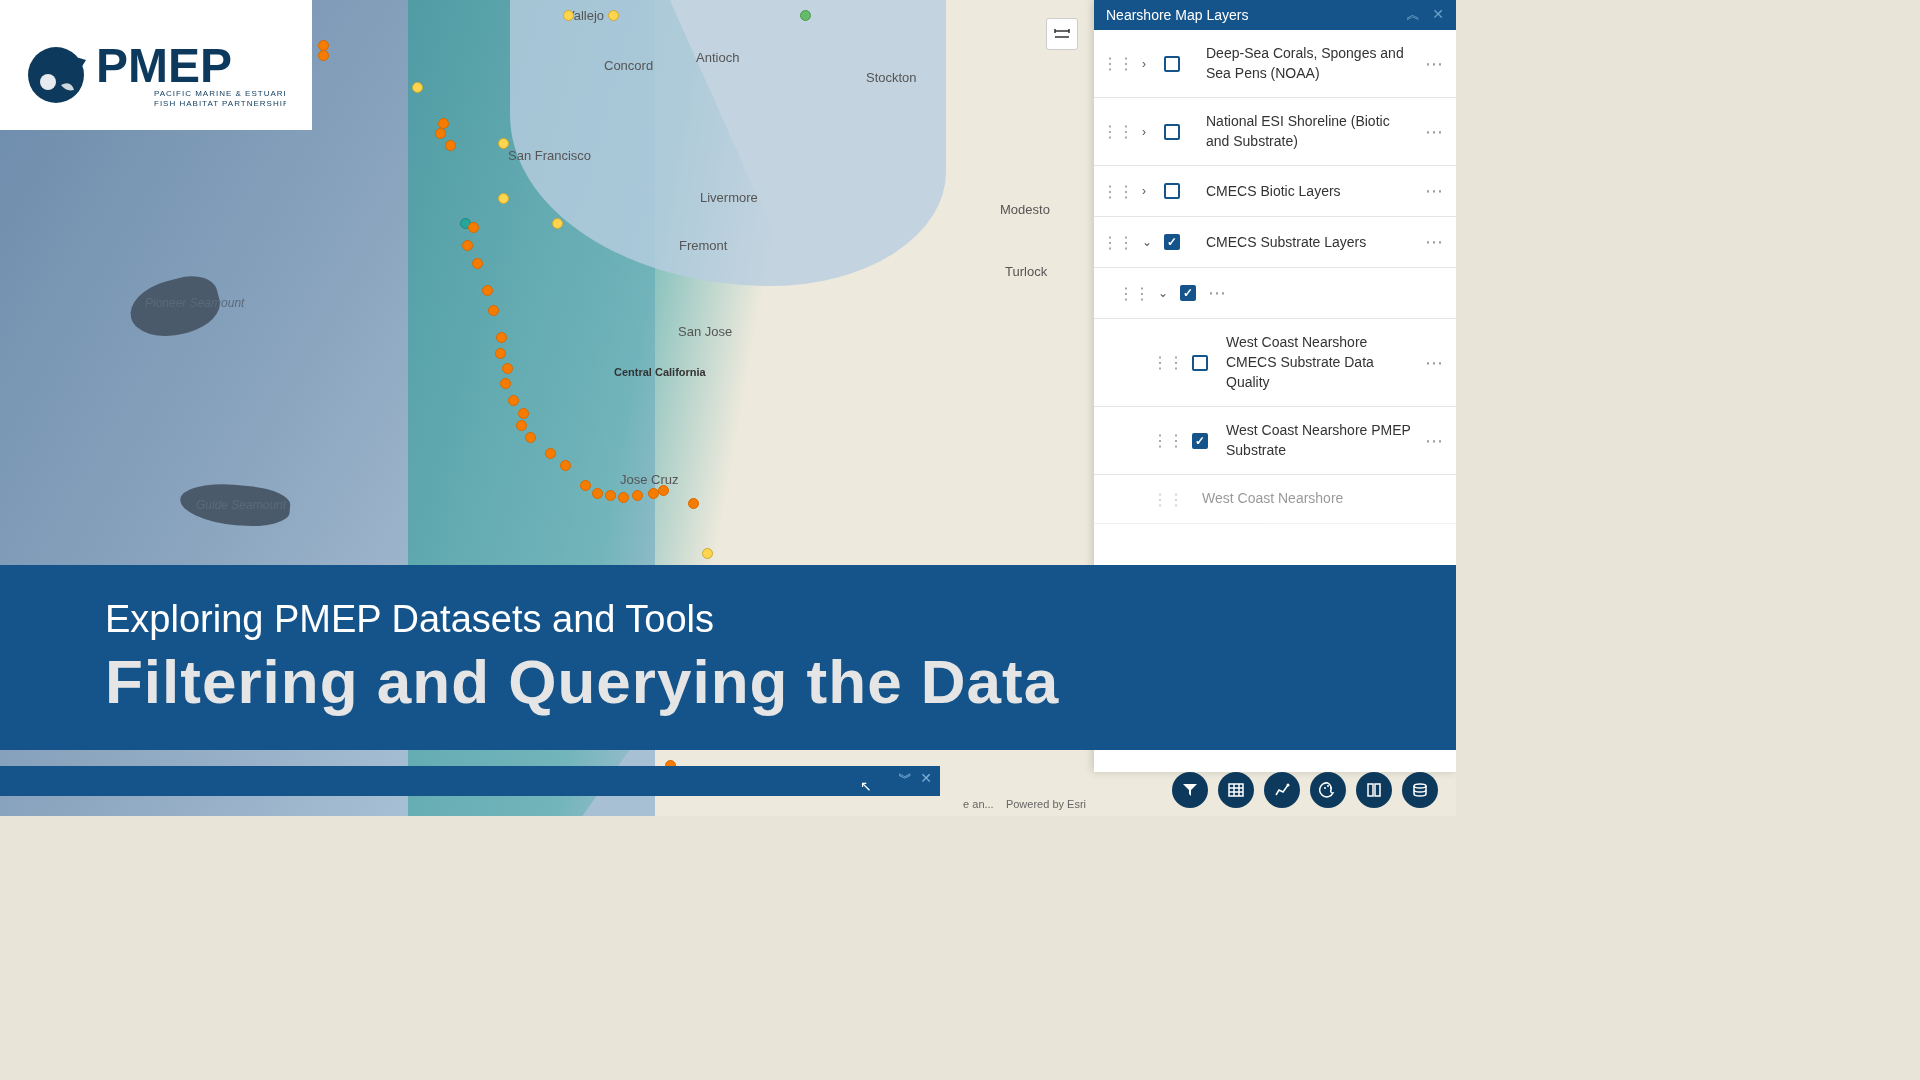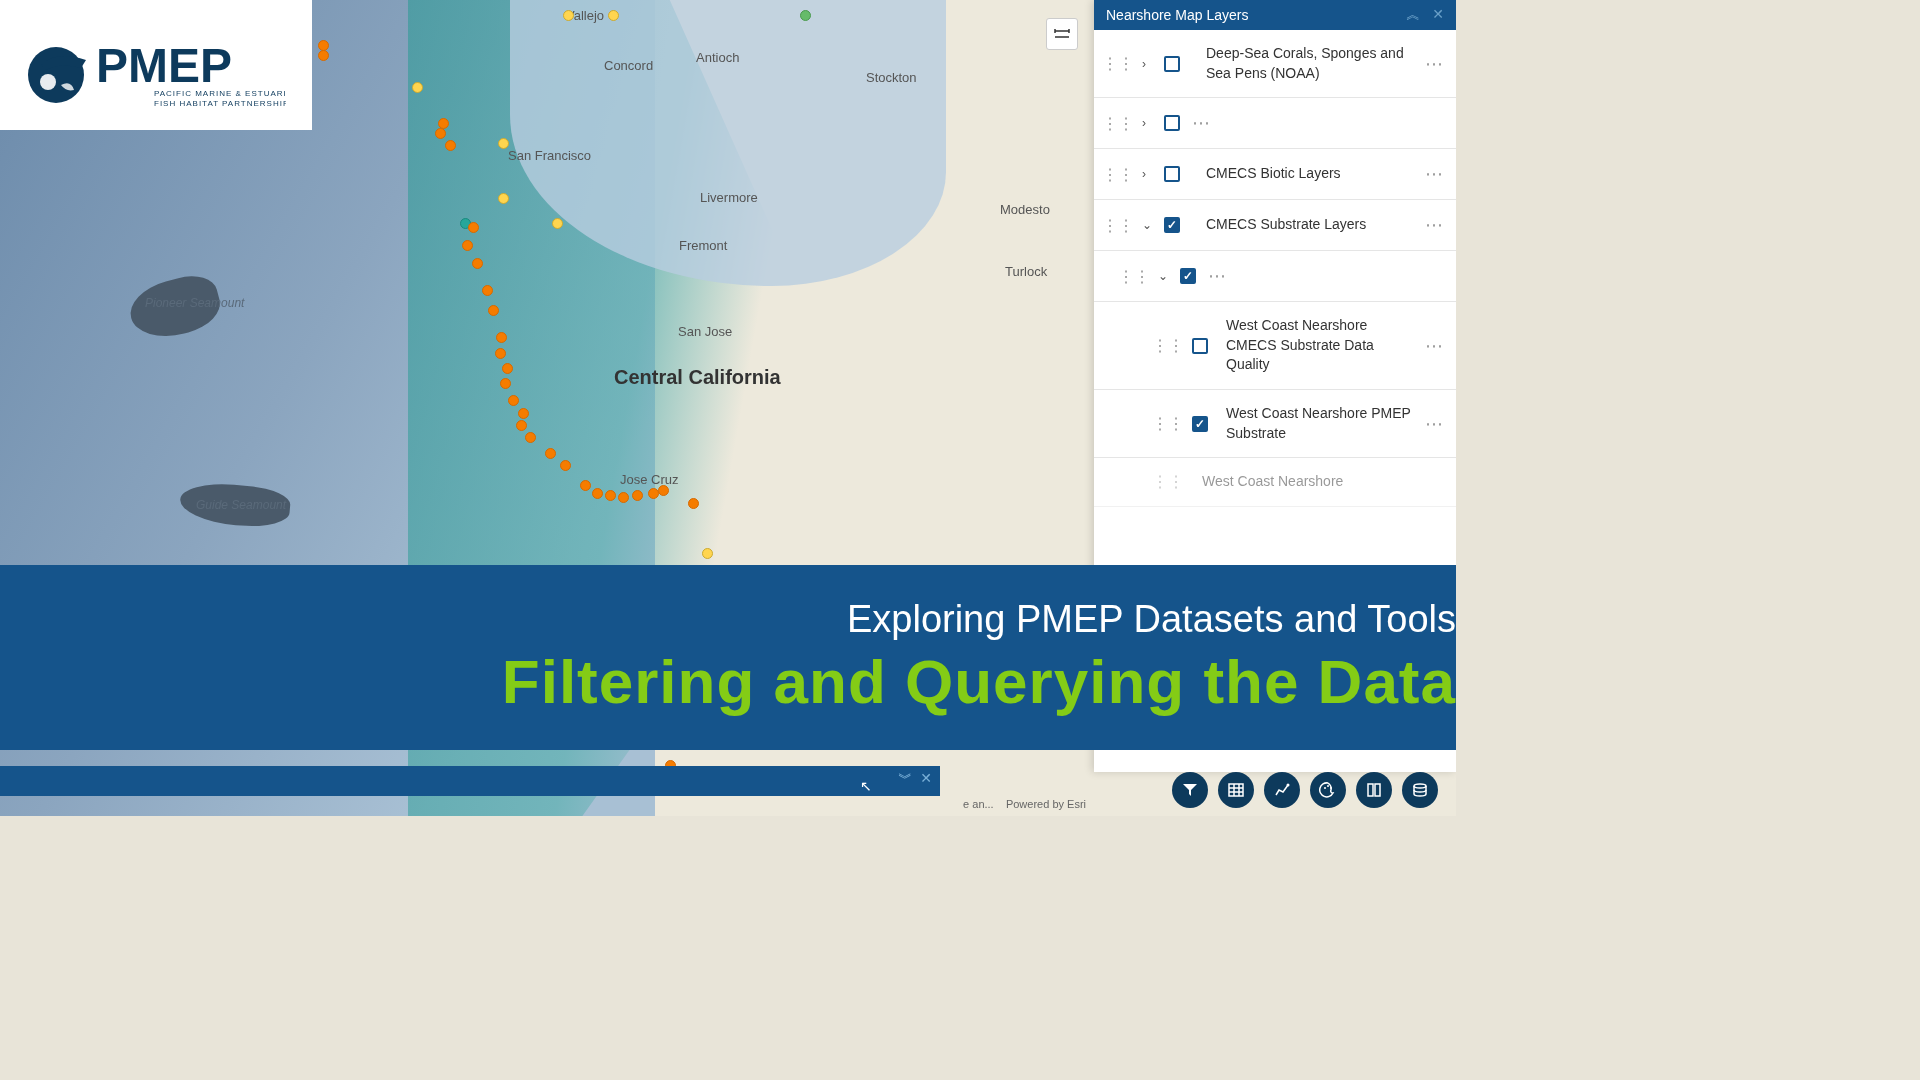--- a/index.html
+++ b/index.html
@@ -13,34 +13,34 @@
   
   .land { position: absolute; right: 0; top: 0; width: 55%; height: 100%; background: #ede9dc; }
   
   .seamount { position: absolute; background: #4a5a6a; border-radius: 50% 40% 45% 55%; }
   .seamount1 { left: 130px; top: 280px; width: 90px; height: 55px; transform: rotate(-15deg); }
   .seamount2 { left: 180px; top: 485px; width: 110px; height: 40px; transform: rotate(5deg); }
   
   .seamount-label { position: absolute; font-size: 12px; color: #5a6a7a; font-style: italic; }
   
   .city-label { position: absolute; font-size: 13px; color: #555; }
-  .city-label.bold { font-weight: 600; font-size: 20px; color: #333; }
+  .city-label.bold { font-weight: 600; font-size: 11px; color: #333; }
   
   .dot { position: absolute; border-radius: 50%; }
   .dot.orange { background: #f57c00; width: 11px; height: 11px; border: 1px solid #d66a00; }
   .dot.yellow { background: #ffd54f; width: 11px; height: 11px; border: 1px solid #ccaa30; }
   .dot.green { background: #66bb6a; width: 11px; height: 11px; border: 1px solid #4a9a4e; }
   .dot.teal { background: #26a69a; width: 11px; height: 11px; border: 1px solid #1a8a7e; }
   
   .logo-box { position: absolute; left: 0; top: 0; width: 312px; height: 130px; background: #fff; display: flex; align-items: center; justify-content: center; padding: 10px; }
   .logo-svg { width: 260px; }
   
-  .title-band { position: absolute; left: 0; top: 565px; width: 100%; height: 185px; background: #15548b; display: flex; flex-direction: column; justify-content: center; padding-left: 105px; text-align: right; }
+  .title-band { position: absolute; left: 0; top: 565px; width: 100%; height: 185px; background: #15548b; display: flex; flex-direction: column; justify-content: center; padding-left: 105px; }
   .title-band .subtitle { color: #fff; font-size: 38px; font-weight: 300; margin-bottom: 5px; }
-  .title-band .title { color: #84cc16; font-size: 62px; font-weight: 700; font-family: 'Arial Narrow', Arial, sans-serif; letter-spacing: 1px; }
+  .title-band .title { color: #e5e5e5; font-size: 62px; font-weight: 700; font-family: 'Arial Narrow', Arial, sans-serif; letter-spacing: 1px; }
   
   .bottom-bar { position: absolute; left: 0; bottom: 20px; width: 940px; height: 30px; background: #15548b; }
   .bottom-bar-controls { position: absolute; right: 8px; top: 4px; display: flex; gap: 8px; }
   .bottom-bar-controls span { color: #7ab0d8; font-size: 14px; cursor: pointer; }
   
   .attribution { position: absolute; bottom: 6px; right: 370px; font-size: 11px; color: #666; }
   
   .toolbar { position: absolute; bottom: 8px; right: 18px; display: flex; gap: 10px; }
   .tool-btn { width: 36px; height: 36px; border-radius: 50%; background: #0d3a5c; display: flex; align-items: center; justify-content: center; cursor: pointer; }
   .tool-btn svg { width: 18px; height: 18px; fill: #fff; }
@@ -170,20 +170,21 @@
         <span class="drag-handle">⋮⋮</span>
         <span class="expand-arrow">›</span>
         <span class="checkbox"></span>
         <span class="layer-label">Deep-Sea Corals, Sponges and Sea Pens (NOAA)</span>
         <span class="more-btn">⋯</span>
       </div>
       <div class="layer-item">
         <span class="drag-handle">⋮⋮</span>
         <span class="expand-arrow">›</span>
         <span class="checkbox"></span>
+        <span class="layer-label">National ESI Shoreline (Biotic and Substrate)</span>
         <span class="more-btn">⋯</span>
       </div>
       <div class="layer-item">
         <span class="drag-handle">⋮⋮</span>
         <span class="expand-arrow">›</span>
         <span class="checkbox"></span>
         <span class="layer-label">CMECS Biotic Layers</span>
         <span class="more-btn">⋯</span>
       </div>
       <div class="layer-item">

